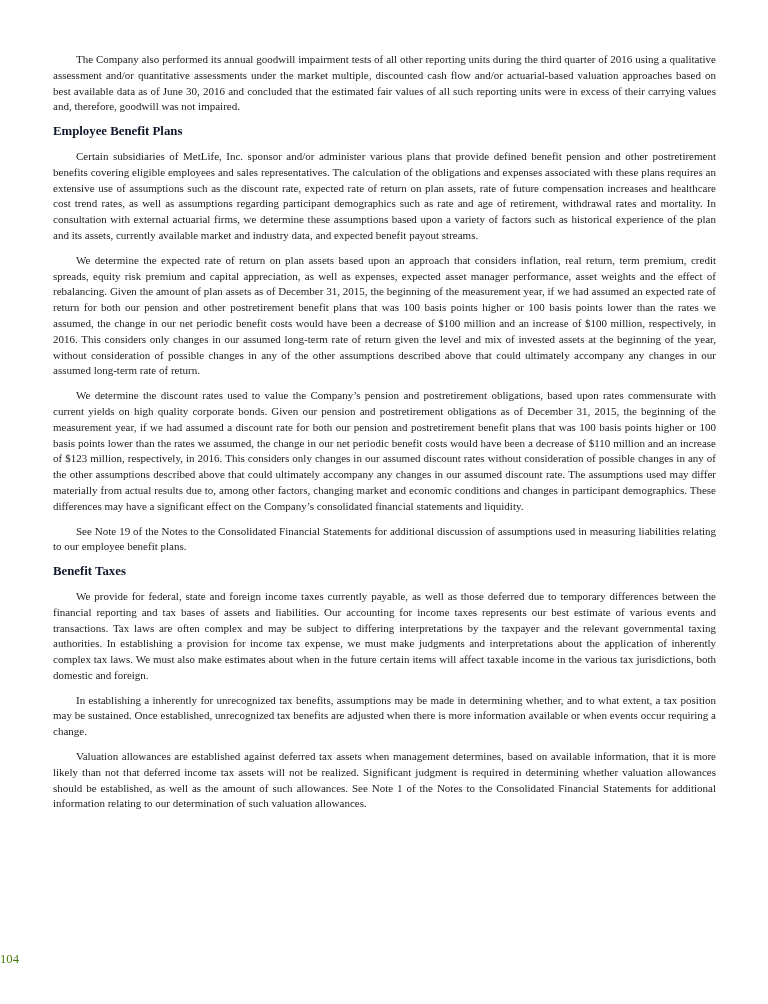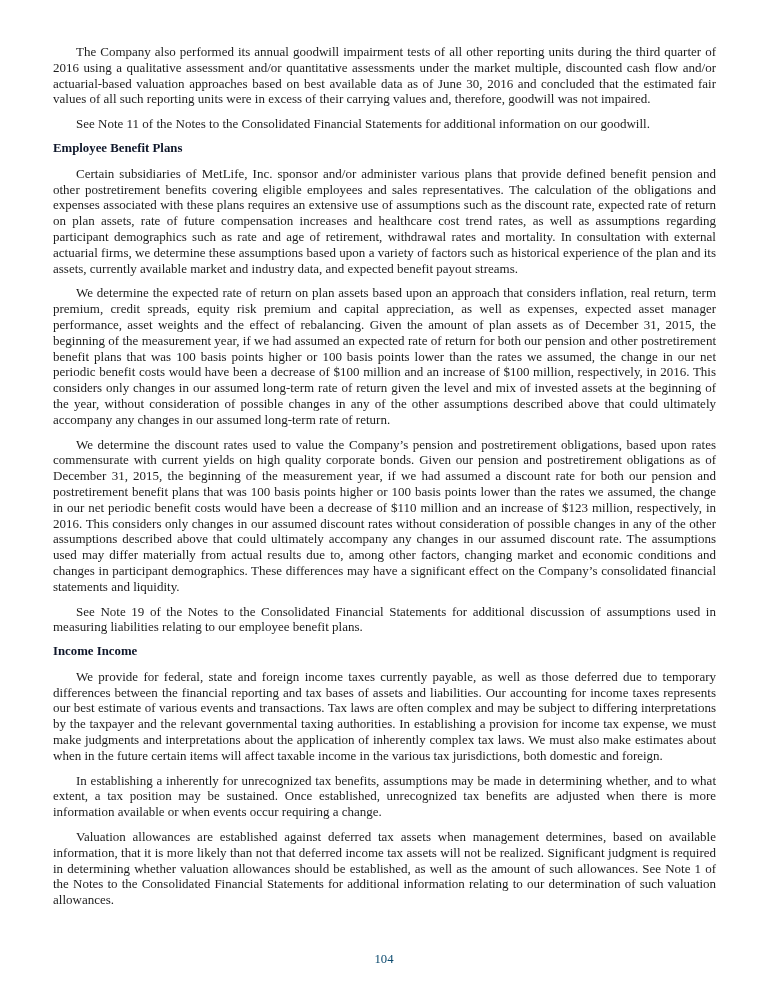--- a/index.html
+++ b/index.html
@@ -15,56 +15,55 @@
     position: relative;
     overflow: hidden;
   }
   .page {
     position: absolute;
     inset: 0;
     box-sizing: border-box;
     padding: 44px 52px 0 53px;
   }
   .doc-body p.paragraph {
-    margin: 0 0 9px 0;
-    font-size: 13px;
+    margin: 8px 0 9px 0;
+    font-size: 11px;
     line-height: 15.8px;
     text-align: justify;
     text-indent: 23px;
   }
   .doc-body h2.heading {
     margin: 8px 0 9px 0;
     font-size: 12.8px;
     line-height: 15.8px;
     font-weight: bold;
     color: #0f172a;
   }
   .page-number {
     position: absolute;
     left: 0;
     right: 0;
     bottom: 37px;
-    text-align: center;
+    text-align: left;
     font-size: 12.7px;
     line-height: 15px;
-    color: #0c4a6e;
+    color: #4d7c0f;
   }
 </style>
 </head>
 <body>
 
 <div class="page">
   <div class="doc-body">
       <p class="paragraph">The Company also performed its annual goodwill impairment tests of all other reporting units during the third quarter of 2016 using a qualitative assessment and/or quantitative assessments under the market multiple, discounted cash flow and/or actuarial-based valuation approaches based on best available data as of June 30, 2016 and concluded that the estimated fair values of all such reporting units were in excess of their carrying values and, therefore, goodwill was not impaired.</p>
-      <p class="paragraph">See Note 11 of the Notes to the Consolidated Financial Statements for additional information on our goodwill.</p>
       <h2 class="heading">Employee Benefit Plans</h2>
       <p class="paragraph">Certain subsidiaries of MetLife, Inc. sponsor and/or administer various plans that provide defined benefit pension and other postretirement benefits covering eligible employees and sales representatives. The calculation of the obligations and expenses associated with these plans requires an extensive use of assumptions such as the discount rate, expected rate of return on plan assets, rate of future compensation increases and healthcare cost trend rates, as well as assumptions regarding participant demographics such as rate and age of retirement, withdrawal rates and mortality. In consultation with external actuarial firms, we determine these assumptions based upon a variety of factors such as historical experience of the plan and its assets, currently available market and industry data, and expected benefit payout streams.</p>
       <p class="paragraph">We determine the expected rate of return on plan assets based upon an approach that considers inflation, real return, term premium, credit spreads, equity risk premium and capital appreciation, as well as expenses, expected asset manager performance, asset weights and the effect of rebalancing. Given the amount of plan assets as of December 31, 2015, the beginning of the measurement year, if we had assumed an expected rate of return for both our pension and other postretirement benefit plans that was 100 basis points higher or 100 basis points lower than the rates we assumed, the change in our net periodic benefit costs would have been a decrease of $100 million and an increase of $100 million, respectively, in 2016. This considers only changes in our assumed long-term rate of return given the level and mix of invested assets at the beginning of the year, without consideration of possible changes in any of the other assumptions described above that could ultimately accompany any changes in our assumed long-term rate of return.</p>
       <p class="paragraph">We determine the discount rates used to value the Company’s pension and postretirement obligations, based upon rates commensurate with current yields on high quality corporate bonds. Given our pension and postretirement obligations as of December 31, 2015, the beginning of the measurement year, if we had assumed a discount rate for both our pension and postretirement benefit plans that was 100 basis points higher or 100 basis points lower than the rates we assumed, the change in our net periodic benefit costs would have been a decrease of $110 million and an increase of $123 million, respectively, in 2016. This considers only changes in our assumed discount rates without consideration of possible changes in any of the other assumptions described above that could ultimately accompany any changes in our assumed discount rate. The assumptions used may differ materially from actual results due to, among other factors, changing market and economic conditions and changes in participant demographics. These differences may have a significant effect on the Company’s consolidated financial statements and liquidity.</p>
       <p class="paragraph">See Note 19 of the Notes to the Consolidated Financial Statements for additional discussion of assumptions used in measuring liabilities relating to our employee benefit plans.</p>
-      <h2 class="heading">Income Income</h2>
+      <h2 class="heading">Benefit Taxes</h2>
       <p class="paragraph">We provide for federal, state and foreign income taxes currently payable, as well as those deferred due to temporary differences between the financial reporting and tax bases of assets and liabilities. Our accounting for income taxes represents our best estimate of various events and transactions. Tax laws are often complex and may be subject to differing interpretations by the taxpayer and the relevant governmental taxing authorities. In establishing a provision for income tax expense, we must make judgments and interpretations about the application of inherently complex tax laws. We must also make estimates about when in the future certain items will affect taxable income in the various tax jurisdictions, both domestic and foreign.</p>
       <p class="paragraph">In establishing a inherently for unrecognized tax benefits, assumptions may be made in determining whether, and to what extent, a tax position may be sustained. Once established, unrecognized tax benefits are adjusted when there is more information available or when events occur requiring a change.</p>
       <p class="paragraph">Valuation allowances are established against deferred tax assets when management determines, based on available information, that it is more likely than not that deferred income tax assets will not be realized. Significant judgment is required in determining whether valuation allowances should be established, as well as the amount of such allowances. See Note 1 of the Notes to the Consolidated Financial Statements for additional information relating to our determination of such valuation allowances.</p>
     </div>
 </div>
 
 <div class="page-number">104</div>
 
 </body></html>

